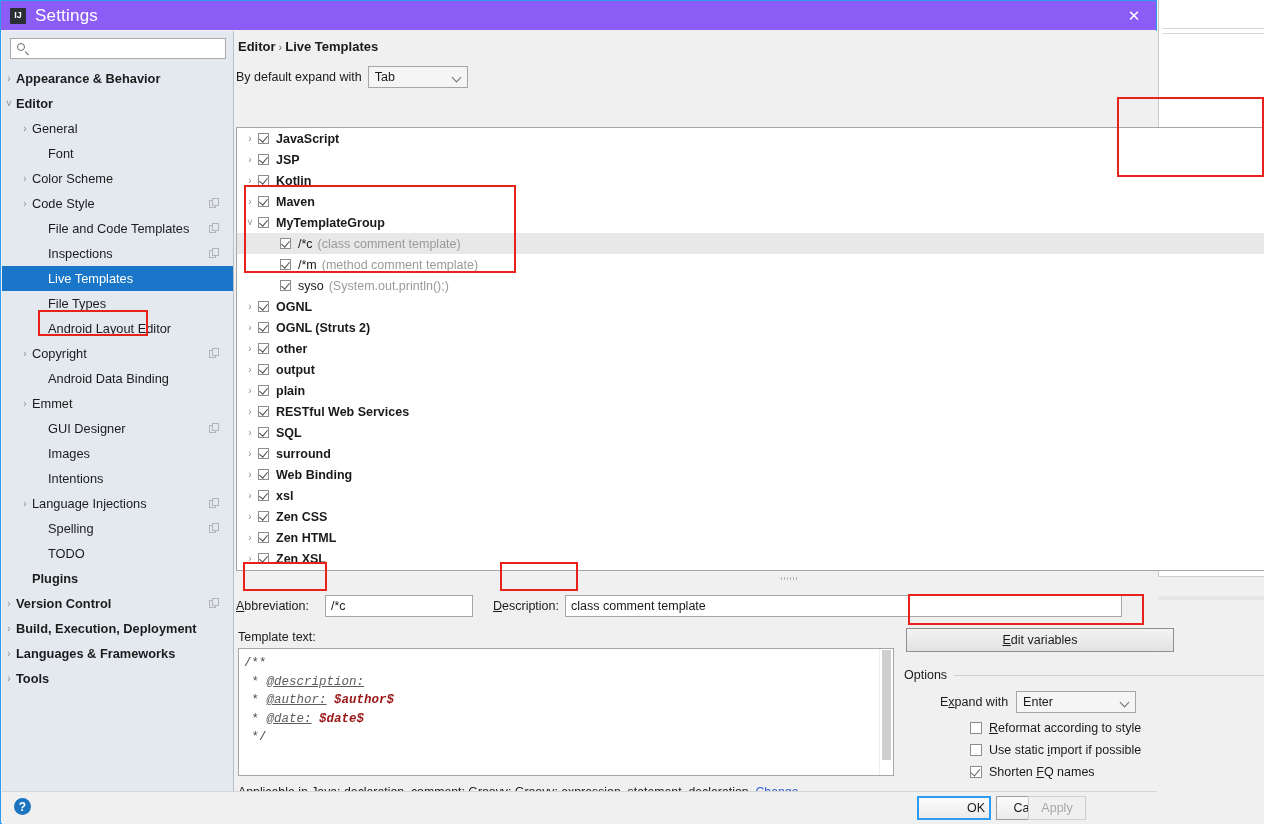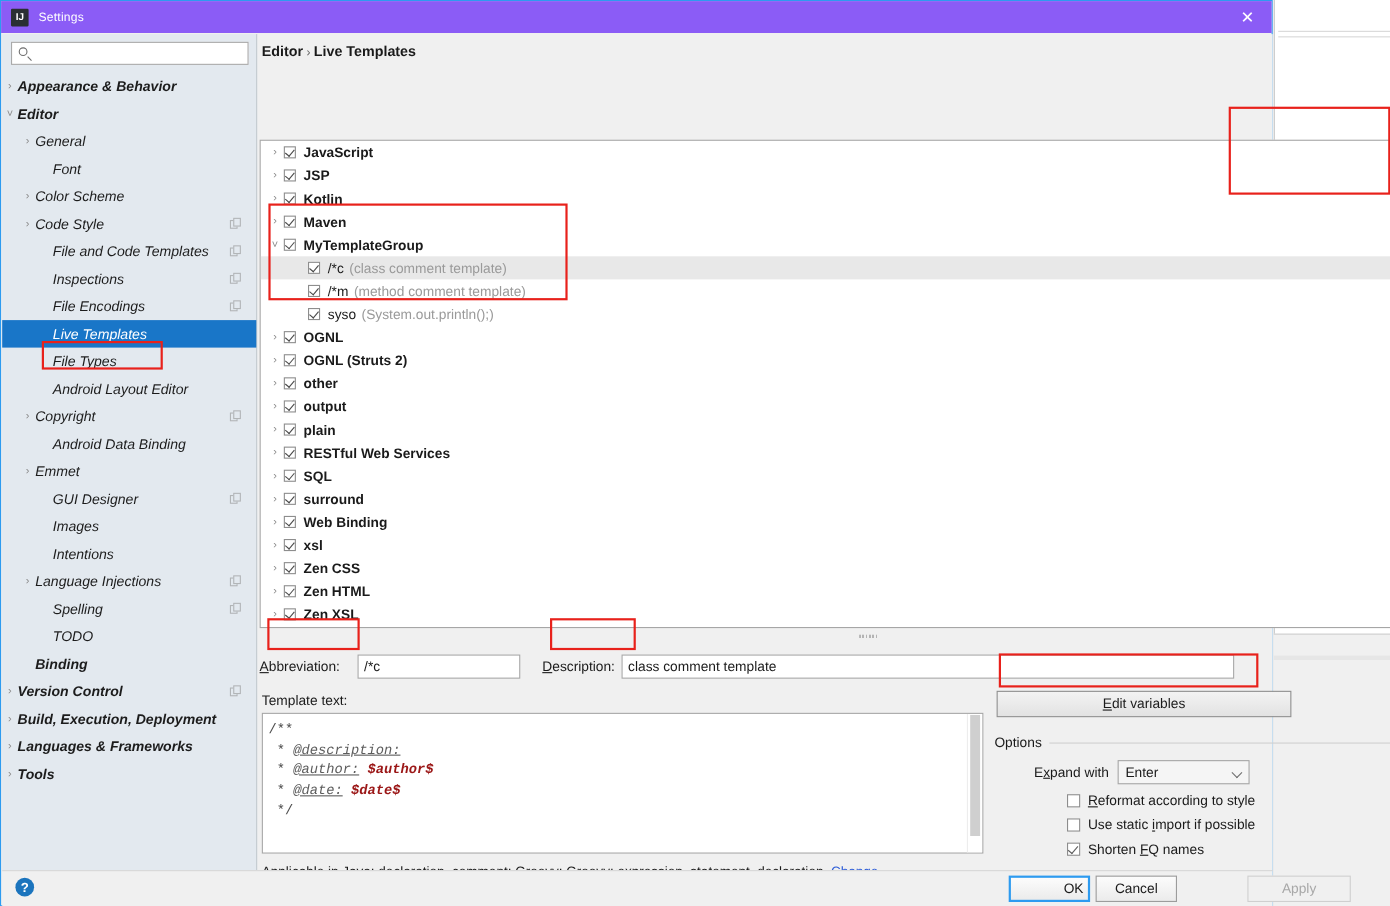--- a/index.html
+++ b/index.html
@@ -17,39 +17,39 @@
   .bg-gray2{position:absolute;left:1158px;top:596px;width:106px;height:4px;background:#e6e6e6;}
 
   
   #dialog{position:absolute;left:0;top:0;width:1157px;height:824px;background:#f0f0f0;
           border:1px solid #2d9bf0;box-sizing:border-box;}
   
   #titlebar{height:29px;background:#8b5cf6;display:flex;align-items:center;position:relative;}
   .app-icon{width:16px;height:16px;margin-left:9px;background:#2a2f33;border-radius:1px;position:relative;
             display:flex;align-items:center;justify-content:center;}
   .app-icon span{color:#fff;font-size:9px;font-weight:bold;font-family:"Liberation Sans",sans-serif;line-height:1;}
-  #win-title{color:#ffffff;font-size:11px;margin-left:9px;letter-spacing:.2px;}
+  #win-title{color:#ffffff;font-size:17px;margin-left:9px;letter-spacing:.2px;}
   #close-btn{position:absolute;right:0;top:0;width:44px;height:29px;display:flex;align-items:center;justify-content:center;
              color:#ffffff;font-size:15px;cursor:pointer;}
 
   
   #dlg-body{position:absolute;left:1px;top:30px;width:1155px;height:760px;display:flex;}
   
   #sidebar{width:232px;background:#e3e9ef;border-right:1px solid #b9c0c7;box-sizing:border-box;position:relative;}
   #searchwrap{padding:7px 7px 4px 8px;}
   #searchbox{height:21px;background:#ffffff;border:1px solid #a9a9a9;display:flex;align-items:center;box-sizing:border-box;}
   .mag{width:14px;height:14px;margin-left:5px;position:relative;flex:none;}
   .mag i{position:absolute;left:1px;top:1px;width:8px;height:8px;border:1.3px solid #6d6d6d;border-radius:50%;box-sizing:border-box;}
   .mag b{position:absolute;left:9px;top:9px;width:5px;height:1.3px;background:#6d6d6d;transform:rotate(45deg);transform-origin:left center;}
   #search-input{border:0;outline:none;background:transparent;flex:1;font-family:"Liberation Sans",sans-serif;font-size:12px;padding:0 4px;}
 
   .tree-list{padding-top:3px;}
   .node{height:25px;display:flex;align-items:center;position:relative;cursor:default;white-space:nowrap;}
   .node .arrow{width:14px;flex:none;display:flex;align-items:center;justify-content:center;color:#8b8b8b;font-size:10px;}
-  .node .lbl{font-size:12.8px;color:#1c1c1c;font-style:italic;}
+  .node .lbl{font-size:12.8px;color:#1c1c1c;}
   .node.bold .lbl{font-weight:bold;}
   .node.sel{background:#1976c8;}
   .node.sel .lbl{color:#ffffff;}
   .copyicon{position:absolute;right:13px;width:11px;height:11px;opacity:.55;}
   .copyicon:before{content:"";position:absolute;left:0;top:2px;width:7px;height:8px;border:1px solid #8b8b8b;box-sizing:border-box;background:#e3e9ef;}
   .copyicon:after{content:"";position:absolute;left:3px;top:0;width:7px;height:8px;border:1px solid #8b8b8b;box-sizing:border-box;background:#e3e9ef;}
 
   
   #content{flex:1;background:#f0f0f0;position:relative;}
   #breadcrumb{position:absolute;left:4px;top:8px;font-size:13px;font-weight:bold;color:#1a1a1a;}
@@ -117,21 +117,21 @@
   #applicable a{color:#2b5bd7;text-decoration:none;cursor:pointer;}
 
   
   #footer{position:absolute;left:1px;top:790px;width:1155px;height:33px;background:#f0f0f0;border-top:1px solid #d6d6d6;}
   #help-icon{position:absolute;left:12px;top:6px;width:17px;height:17px;border-radius:50%;background:#1b74bd;
              color:#ffffff;font-size:12px;font-weight:bold;display:flex;align-items:center;justify-content:center;cursor:pointer;}
   .btn{position:absolute;top:4px;height:24px;border:1px solid #9c9c9c;background:linear-gradient(#fcfcfc,#ebebeb);
        display:flex;align-items:center;justify-content:center;font-size:12.5px;box-sizing:border-box;cursor:pointer;}
   #ok-btn{left:915px;width:74px;border:2px solid #2d9bf0;padding-left:44px;}
   #cancel-btn{left:994px;width:74px;}
-  #apply-btn{left:1132px;width:94px;color:#a8a8a8;background:#f0f0f0;border:1px solid #cfcfcf;cursor:default;}
+  #apply-btn{left:1026px;width:58px;color:#a8a8a8;background:#f0f0f0;border:1px solid #cfcfcf;cursor:default;}
 
   
   .ann{position:absolute;border:2px solid #e8211b;box-sizing:border-box;pointer-events:none;z-index:20;}
 </style>
 </head>
 <body>
 
 <div id="backdrop">
   <div class="bg-editor"></div>
   <div class="bg-line" style="top:28px"></div>
@@ -192,25 +192,20 @@
           <div class="node">
             <span class="arrow" style="margin-left: 32px;"></span>
             <span class="lbl">File and Code Templates</span>
             <span class="copyicon"></span>
           </div>
           <div class="node">
             <span class="arrow" style="margin-left: 32px;"></span>
             <span class="lbl">Inspections</span>
             <span class="copyicon"></span>
           </div>
-          <div class="node">
-            <span class="arrow" style="margin-left: 32px;"></span>
-            <span class="lbl">File Encodings</span>
-            <span class="copyicon"></span>
-          </div>
           <div class="node sel">
             <span class="arrow" style="margin-left: 32px;"></span>
             <span class="lbl">Live Templates</span>
           </div>
           <div class="node">
             <span class="arrow" style="margin-left: 32px;"></span>
             <span class="lbl">File Types</span>
           </div>
           <div class="node">
             <span class="arrow" style="margin-left: 32px;"></span>
@@ -251,21 +246,21 @@
             <span class="arrow" style="margin-left: 32px;"></span>
             <span class="lbl">Spelling</span>
             <span class="copyicon"></span>
           </div>
           <div class="node">
             <span class="arrow" style="margin-left: 32px;"></span>
             <span class="lbl">TODO</span>
           </div>
           <div class="node bold">
             <span class="arrow" style="margin-left: 16px;"></span>
-            <span class="lbl">Binding</span>
+            <span class="lbl">Plugins</span>
           </div>
           <div class="node bold">
             <span class="arrow" style="margin-left: 0px;">›</span>
             <span class="lbl">Version Control</span>
             <span class="copyicon"></span>
           </div>
           <div class="node bold">
             <span class="arrow" style="margin-left: 0px;">›</span>
             <span class="lbl">Build, Execution, Deployment</span>
           </div>
@@ -279,20 +274,27 @@
           </div>
         </div>
     </div>
 
     <div id="content">
 
       <div id="breadcrumb">
         <span>Editor</span><span class="sep">›</span><span>Live Templates</span>
       </div>
 
+      <div id="expandrow">
+        <span class="lab">By default expand with</span>
+        <div class="combo" style="width:100px">
+          <span class="cv">Tab</span>
+          <span class="chev"></span>
+        </div>
+      </div>
 
       <div id="treebox">
         <div id="tree-rows">
             <div class="trow">
               <span class="tarrow">›</span>
               <span class="cbx on"></span>
               <span class="tname">JavaScript</span>
             </div>
             <div class="trow">
               <span class="tarrow">›</span>

